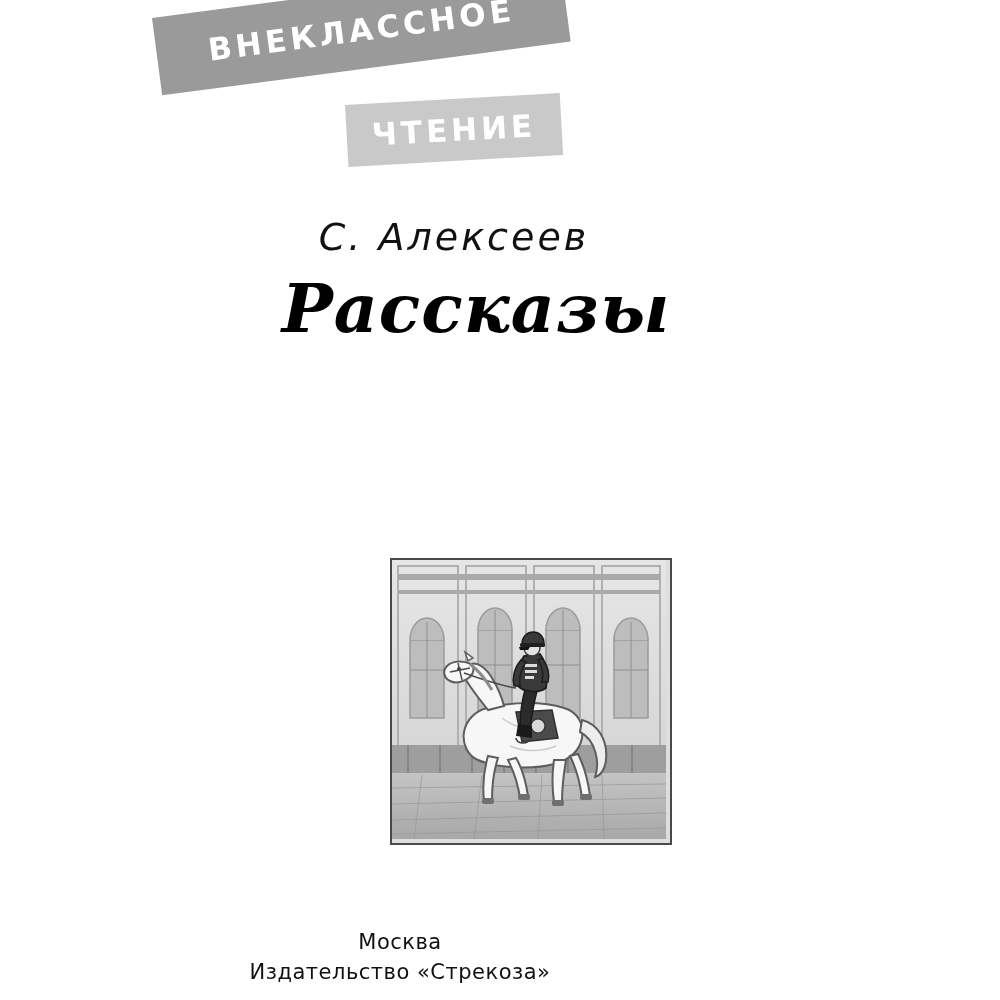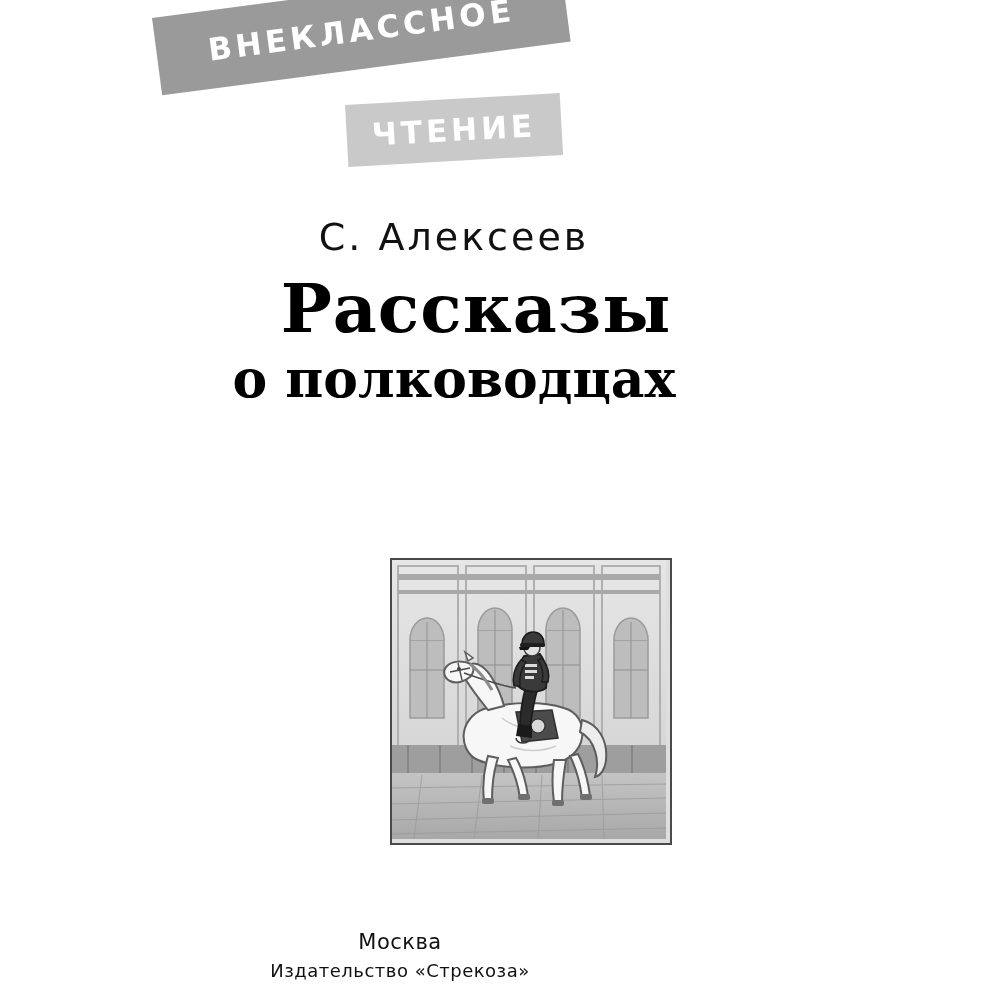--- a/index.html
+++ b/index.html
@@ -58,20 +58,21 @@
   #series-line-1 { font-size: 31px; }
   #series-line-2 { font-size: 31px; color: #ffffff; }
 
   
   #title-block {
     position: absolute;
     left: 0;
     top: 215px;
     width: 908px;
     text-align: center;
+    font-style: italic;
   }
   #author-name {
     font-family: "DejaVu Sans", sans-serif;
     font-size: 38px;
     font-weight: 400;
     letter-spacing: 3px;
     color: #111111;
     margin: 0 0 14px 0;
   }
   #book-title {
@@ -118,42 +119,41 @@
   }
   #imprint-city {
     font-family: "DejaVu Sans", sans-serif;
     font-size: 21px;
     color: #111111;
     margin: 0 0 6px 0;
     letter-spacing: 0.5px;
   }
   #imprint-publisher {
     font-family: "DejaVu Sans", sans-serif;
-    font-size: 18px;
+    font-size: 21px;
     color: #111111;
     margin: 0;
     letter-spacing: 0.5px;
   }
 </style>
 </head>
 <body>
 
 <div id="series-banner">
   <div class="ribbon" id="ribbon-top">
     <span class="ribbon-text" id="series-line-1">ВНЕКЛАССНОЕ</span>
   </div>
   <div class="ribbon" id="ribbon-bottom">
     <span class="ribbon-text" id="series-line-2">ЧТЕНИЕ</span>
   </div>
 </div>
 
 <div id="title-block">
   <p id="author-name">С. Алексеев</p>
   <h1 id="book-title">Рассказы</h1>
-  <h2 id="book-subtitle">о полководцах</h2>
 </div>
 
 <div id="cover-illustration">
   <svg width="274" height="279" viewBox="0 0 274 279" xmlns="http://www.w3.org/2000/svg">
     <defs>
       <linearGradient id="skyGrad" x1="0" y1="0" x2="0" y2="1">
         <stop offset="0%" stop-color="#e6e6e6"></stop>
         <stop offset="100%" stop-color="#cfcfcf"></stop>
       </linearGradient>
       <linearGradient id="groundGrad" x1="0" y1="0" x2="0" y2="1">

